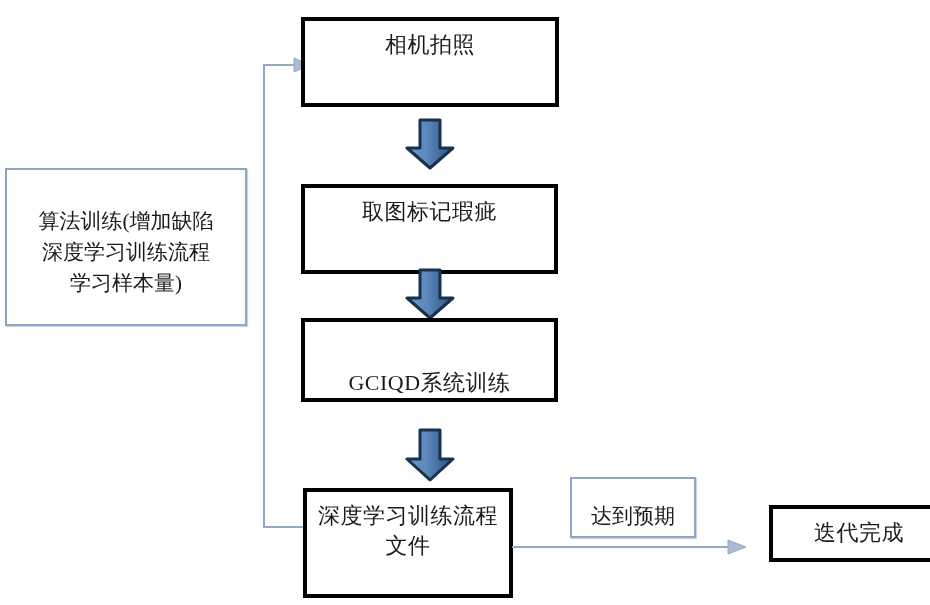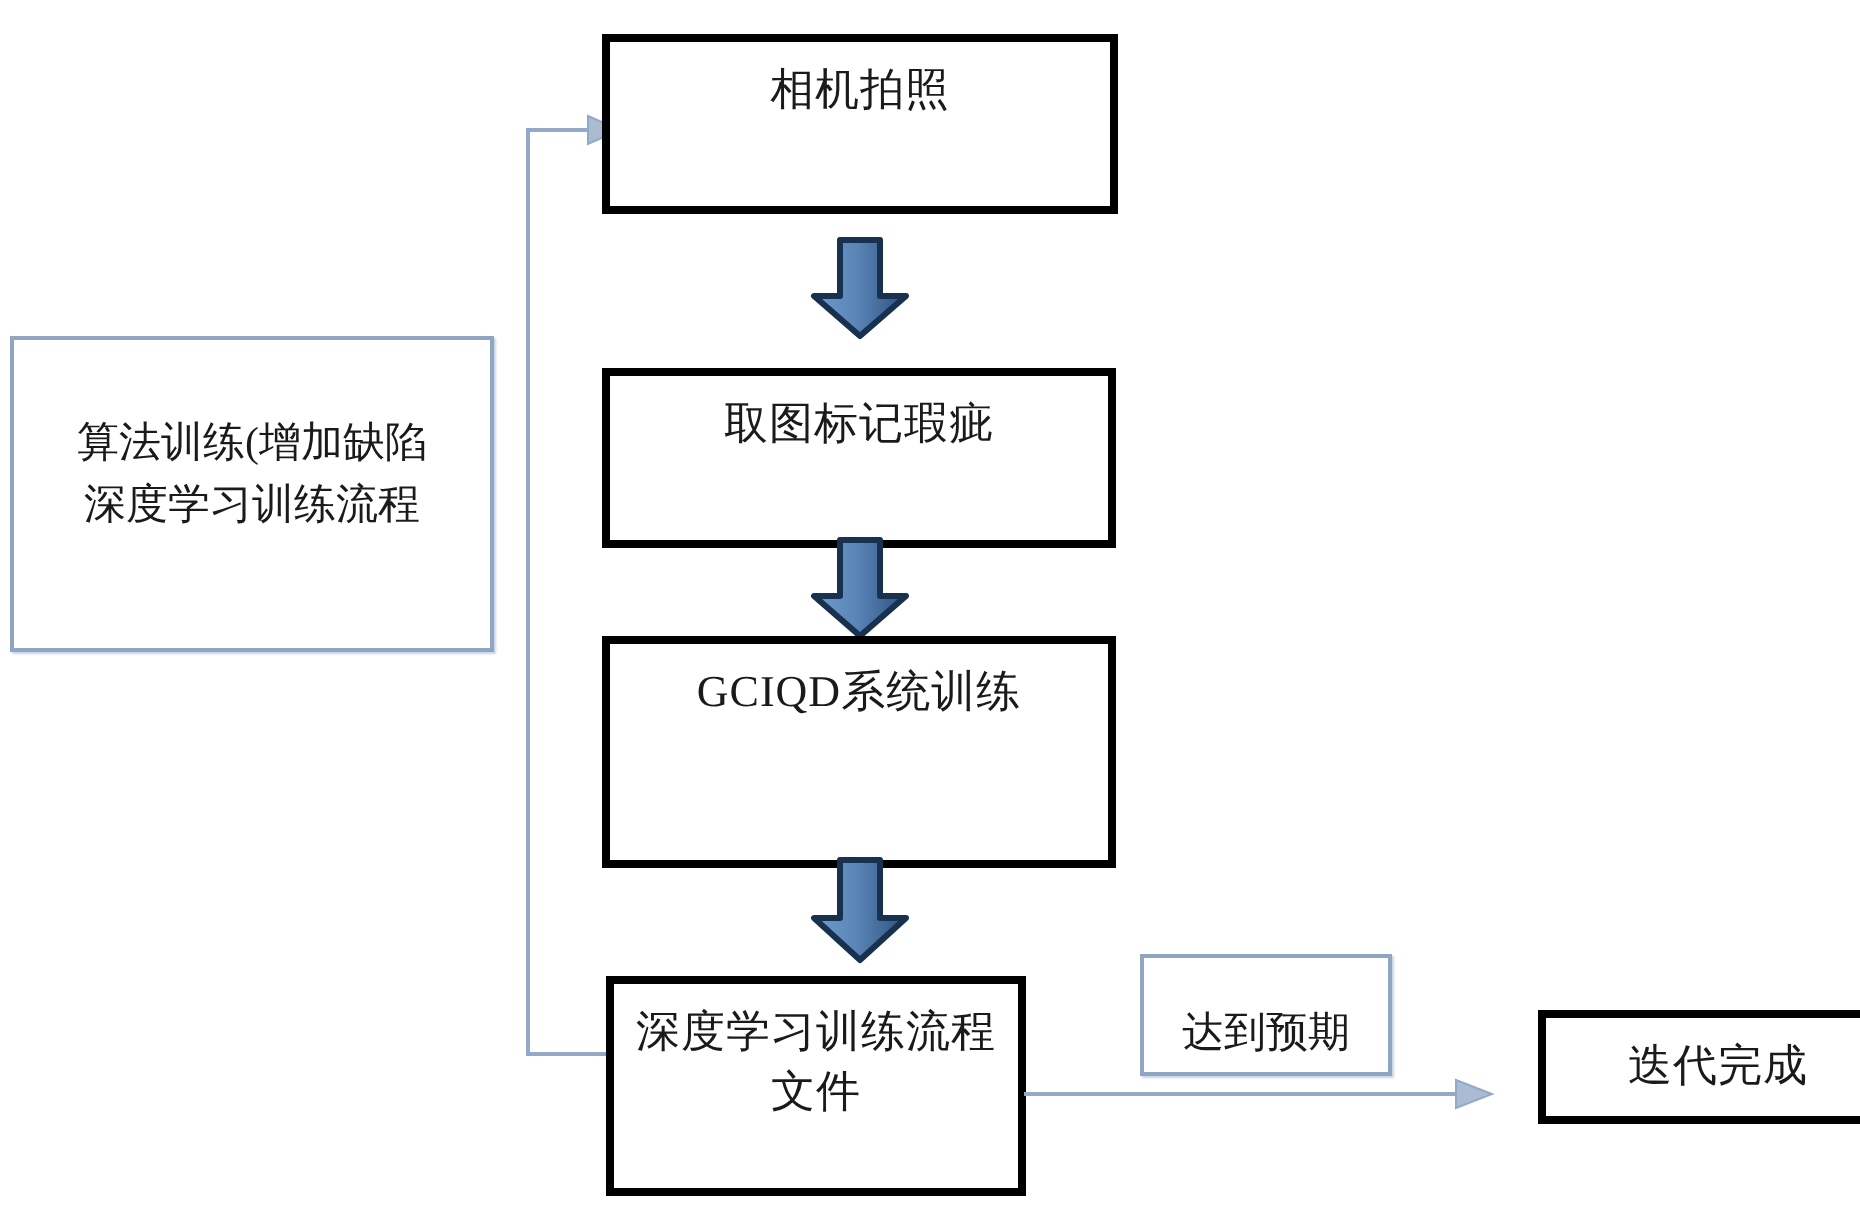--- a/index.html
+++ b/index.html
@@ -76,20 +76,21 @@
 <div id="canvas">
 
   <svg class="connector" style="left:250px; top:50px; width:70px; height:490px;" viewBox="0 0 70 490">
     <polyline points="54,477 14,477 14,15 44,15" fill="none" stroke="#93a9c8" stroke-width="2"></polyline>
     <polygon points="44,8 60,15 44,22" fill="#aabbd2" stroke="#93a9c8" stroke-width="1"></polygon>
   </svg>
 
   <div class="note-box" style="left:5px; top:168px; width:242px; height:158px; justify-content:flex-start; padding-top:16px;">
     <span class="note-line" style="margin-top:20px;">算法训练(增加缺陷</span>
     <span class="note-line">深度学习训练流程</span>
+    <span class="note-line">学习样本量)</span>
   </div>
 
   <div class="proc-box" style="left:301px; top:17px; width:258px; height:90px;">
     <span class="box-label">相机拍照</span>
   </div>
 
   <svg class="block-arrow" style="left:405px; top:118px; width:50px; height:52px;" viewBox="0 0 50 52">
     <defs>
       <linearGradient id="ag1" x1="0" y1="0" x2="1" y2="0">
         <stop offset="0%" stop-color="#6f9ccc"></stop>
@@ -108,21 +109,21 @@
     <defs>
       <linearGradient id="ag2" x1="0" y1="0" x2="1" y2="0">
         <stop offset="0%" stop-color="#6f9ccc"></stop>
         <stop offset="45%" stop-color="#5b86b8"></stop>
         <stop offset="100%" stop-color="#2c527f"></stop>
       </linearGradient>
     </defs>
     <polygon points="15,2 35,2 35,30 48,30 25,50 2,30 15,30" fill="url(#ag2)" stroke="#17314f" stroke-width="3" stroke-linejoin="round"></polygon>
   </svg>
 
-  <div class="proc-box" style="left:301px; top:318px; width:257px; height:116px;">
+  <div class="proc-box" style="left:301px; top:318px; width:257px; height:84px;align-items:flex-end;">
     <span class="box-label">GCIQD系统训练</span>
   </div>
 
   <svg class="block-arrow" style="left:405px; top:428px; width:50px; height:54px;" viewBox="0 0 50 54">
     <defs>
       <linearGradient id="ag3" x1="0" y1="0" x2="1" y2="0">
         <stop offset="0%" stop-color="#6f9ccc"></stop>
         <stop offset="45%" stop-color="#5b86b8"></stop>
         <stop offset="100%" stop-color="#2c527f"></stop>
       </linearGradient>

